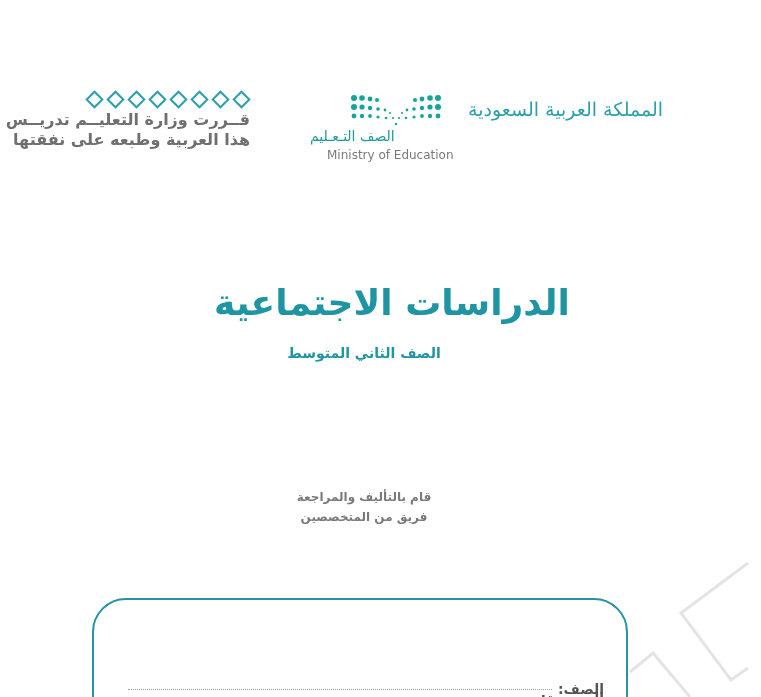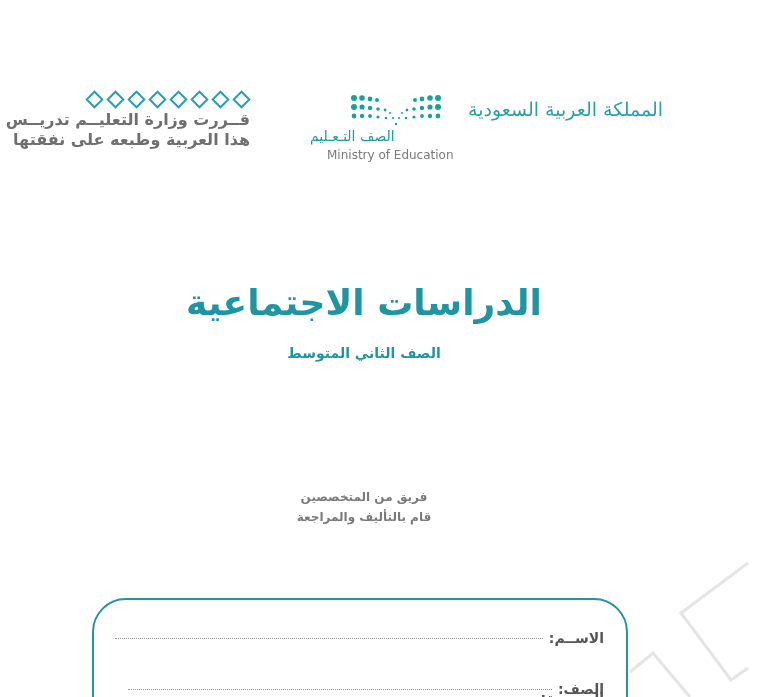--- a/index.html
+++ b/index.html
@@ -19,21 +19,21 @@
   
   #ministry { left:300px; top:90px; width:150px; height:70px; }
   #ministry-dots { position:absolute; left:50px; top:4px; }
   #ministry-ar { position:absolute; left:10px; top:38px; color:#1e9b9a; font-size:14px; direction:rtl; white-space:nowrap; }
   #ministry-en { position:absolute; left:11px; top:58px; color:#7a7a7a; font-size:12px; white-space:nowrap;padding-left:16px; }
 
   
   #kingdom { left:528px; top:98px; width:135px; height:40px; text-align:center; color:#2a9fae; font-family:"DejaVu Serif", serif; font-size:19px; direction:rtl; white-space:nowrap; }
 
   
-  #title { left:0; top:282px; width:728px; text-align:center; color:#1f95a3; font-size:36px; font-weight:bold; direction:rtl; }
+  #title { left:0; top:282px; width:728px; text-align:center; color:#1f95a3; font-size:36px; font-weight:bold; direction:rtl;padding-left:28px; }
   #subtitle { left:0; top:345px; width:728px; text-align:center; color:#1f95a3; font-size:14px; font-weight:bold; direction:rtl; }
 
   
   #authors { left:0; top:487px; width:728px; text-align:center; color:#7a7a7a; font-size:12px; font-weight:bold; line-height:20px; direction:rtl; }
 
   
   #info-box {
     left:92px; top:598px; width:536px; height:140px;
     border:2.5px solid #2494a2; border-radius:34px; background:#fff; box-sizing:border-box;
   }
@@ -105,29 +105,25 @@
   <div id="ministry-ar">الصف التـعـليم</div>
   <div id="ministry-en">Ministry of Education</div>
 </div>
 
 <div id="kingdom" class="abs">المملكة العربية السعودية</div>
 
 <div id="title" class="abs">الدراسات الاجتماعية</div>
 <div id="subtitle" class="abs">الصف الثاني المتوسط</div>
 
 <div id="authors" class="abs">
+  <div>قام بالتأليف والمراجعة</div>
   <div>فريق من المتخصصين</div>
-  <div>قام بالتأليف والمراجعة</div>
 </div>
 
 <div id="info-box" class="abs">
-  <div class="info-row" style="top:30px;">
-    <span class="info-label">الاســم:</span>
-    <span class="info-dots" style="width:428px;"></span>
-  </div>
   <div class="info-row" style="top:61px;margin-top:20px;">
     <span class="info-label">الصف:</span>
     <span class="info-dots" style="width:424px;"></span>
   </div>
   <div class="info-row" style="top:90px;">
     <span class="info-label">المدرسة:</span>
 
   </div>
 </div>
 

